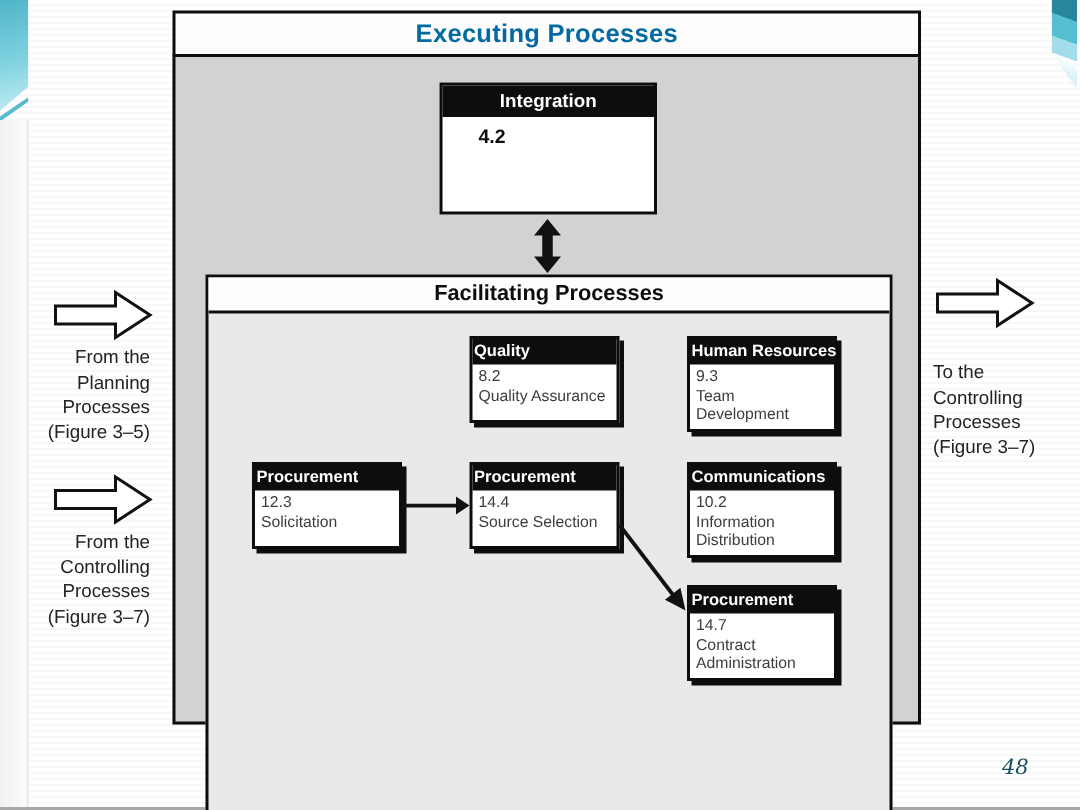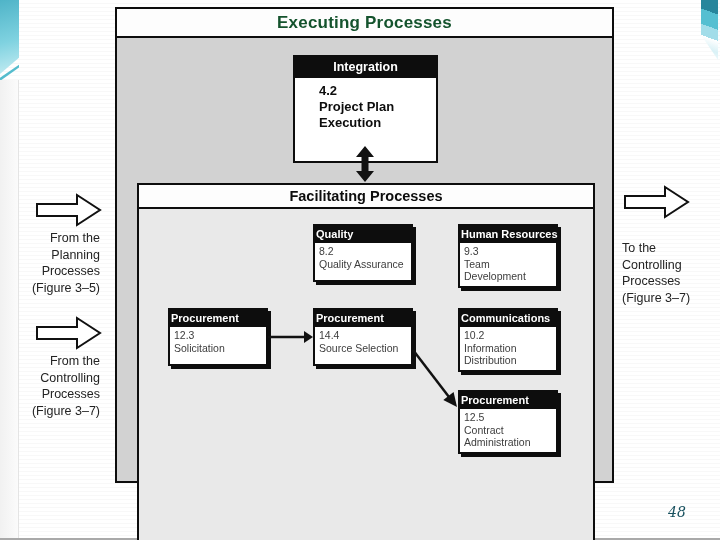--- a/index.html
+++ b/index.html
@@ -21,24 +21,24 @@
   
   .deco-right-ribbon{position:absolute;left:701px;top:0;width:17px;height:60px;
       background:linear-gradient(200deg,#27869c 0%,#27869c 22%,#55bfd1 22%,#55bfd1 45%,
                  #a2dde9 45%,#a2dde9 62%,#ffffff 62%,#d9f1f6 80%,#ffffff 100%);
       clip-path:polygon(0 0,100% 0,100% 100%,0 58%);}
 
   
   .title-box{position:absolute;left:115px;top:7px;width:499px;height:31px;
       background:#fdfdfd;border:2px solid #0d0d0d;box-sizing:border-box;
       display:flex;align-items:center;justify-content:center;
-      font-weight:bold;font-size:17px;color:#14532d;letter-spacing:.2px;}
+      font-weight:bold;font-size:17px;color:#0369a1;letter-spacing:.2px;}
   .outer-box{position:absolute;left:115px;top:36px;width:499px;height:447px;
       background:#d2d2d2;border:2px solid #0d0d0d;box-sizing:border-box;}
-  .integration-box{position:absolute;left:293px;top:55px;width:145px;height:108px;
+  .integration-box{position:absolute;left:293px;top:55px;width:145px;height:88px;
       border:2px solid #0d0d0d;box-sizing:border-box;background:#fff;}
   .integration-box .hd{background:#0d0d0d;color:#fff;font-weight:bold;font-size:12.5px;
       text-align:center;padding:3px 0 4px;}
   .integration-box .bd{padding:5px 24px;font-weight:bold;font-size:13px;
       line-height:16px;color:#0d0d0d;}
   .facil-box{position:absolute;left:137px;top:183px;width:458px;height:359px;
       border:2px solid #0d0d0d;box-sizing:border-box;background:#e9e9e9;}
   .facil-header{height:24px;background:#fdfdfd;border-bottom:2px solid #0d0d0d;
       box-sizing:border-box;display:flex;align-items:center;justify-content:center;
       font-weight:bold;font-size:14.5px;color:#0d0d0d;}
@@ -86,21 +86,20 @@
   <div class="deco-left-column"></div>
   <div class="deco-right-ribbon"></div>
 
   <div class="title-box">Executing Processes</div>
   <div class="outer-box"></div>
 
   <div class="integration-box">
     <div class="hd">Integration</div>
     <div class="bd">
       <div>4.2</div>
-      <div>Project Plan Execution</div>
     </div>
   </div>
 
   <div class="facil-box">
     <div class="facil-header">Facilitating Processes</div>
   </div>
 
   <div class="pbox pos-quality">
     <div class="hd">Quality</div>
     <div class="bd">
@@ -132,21 +131,21 @@
   <div class="pbox pos-comms">
     <div class="hd">Communications</div>
     <div class="bd">
       <div>10.2</div>
       <div>Information Distribution</div>
     </div>
   </div>
   <div class="pbox pos-p125">
     <div class="hd">Procurement</div>
     <div class="bd">
-      <div>12.5</div>
+      <div>14.7</div>
       <div>Contract Administration</div>
     </div>
   </div>
 
   <svg class="block-arrow pos-larrow1" viewBox="0 0 66 36">
     <path d="M1,12 H41 V3 L64,18 L41,33 V24 H1 Z" fill="#ffffff" stroke="#111111" stroke-width="2"></path>
   </svg>
   <div class="side-label lbl-left pos-ltext1">From the
 Planning
 Processes

